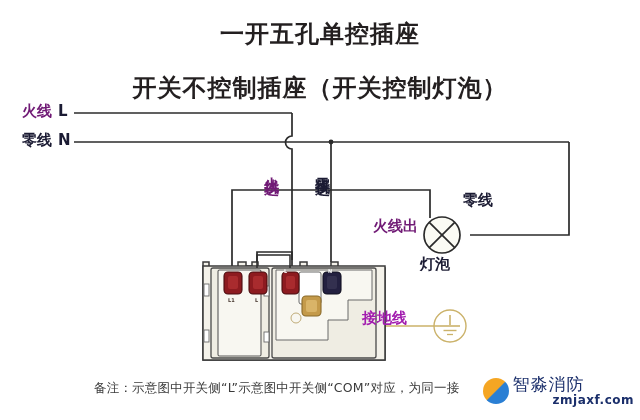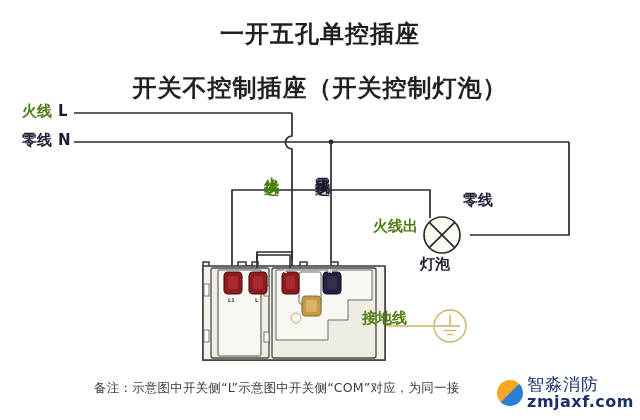--- a/index.html
+++ b/index.html
@@ -41,23 +41,23 @@
     font-size: 24px;
     margin-top: 16px;
   }
   
   .lbl {
     position: absolute;
     font-weight: bold;
     white-space: nowrap;
     line-height: 1.0;
   }
-  .lbl-red   { color: #4d7c0f; }
+  .lbl-red   { color: #701a75; }
   .lbl-dark  { color: #1b1b33; }
-  .lbl-gold  { color: #4d7c0f; }
+  .lbl-gold  { color: #a21caf; }
   .vert {
     writing-mode: vertical-rl;
     text-orientation: upright;
     letter-spacing: 2px;
     line-height: 1.05;
   }
   
   svg.layer {
     position: absolute;
     left: 0; top: 0;
@@ -91,24 +91,25 @@
     flex: 0 0 auto;
   }
   #wm-text { line-height: 1.05; }
   #wm-cn {
     font-size: 17px;
     font-weight: normal;
     color: #1b2f6b;
     letter-spacing: 1px;
   }
   #wm-url {
-    font-size: 16px;
+    font-size: 12px;
     font-weight: bold;
     color: #1b2f6b;
     letter-spacing: 0.5px;
+    margin-left: 40px;
   }
   
   .term-txt {
     position: absolute;
     font-size: 5px;
     font-weight: bold;
     color: #4a3b33;
     white-space: nowrap;
   }
   .term-txt-w {

